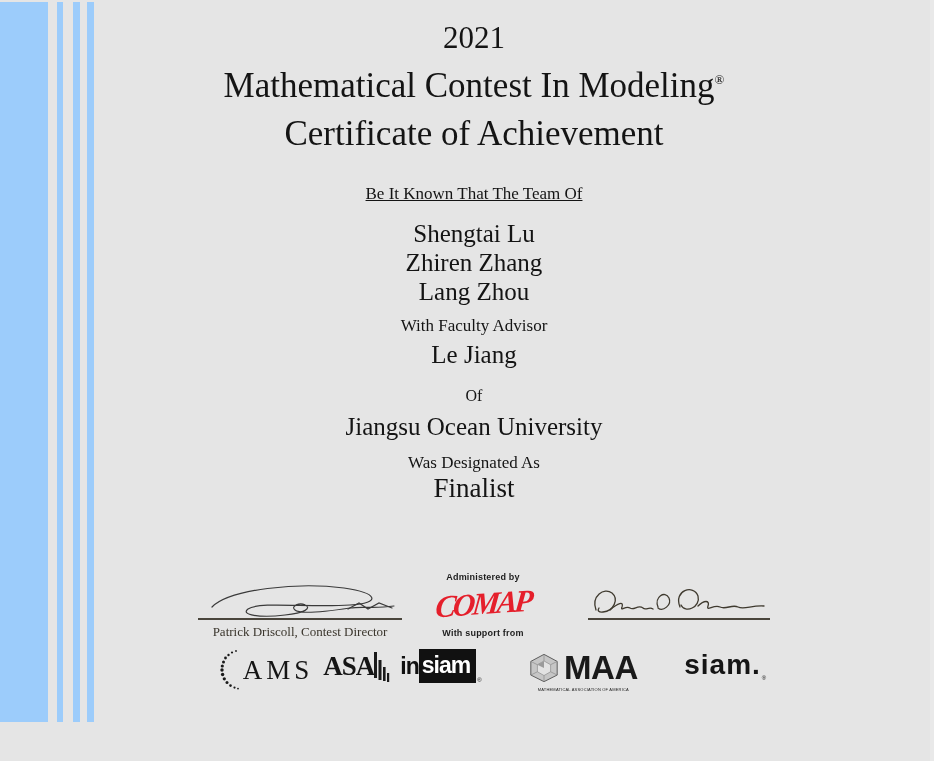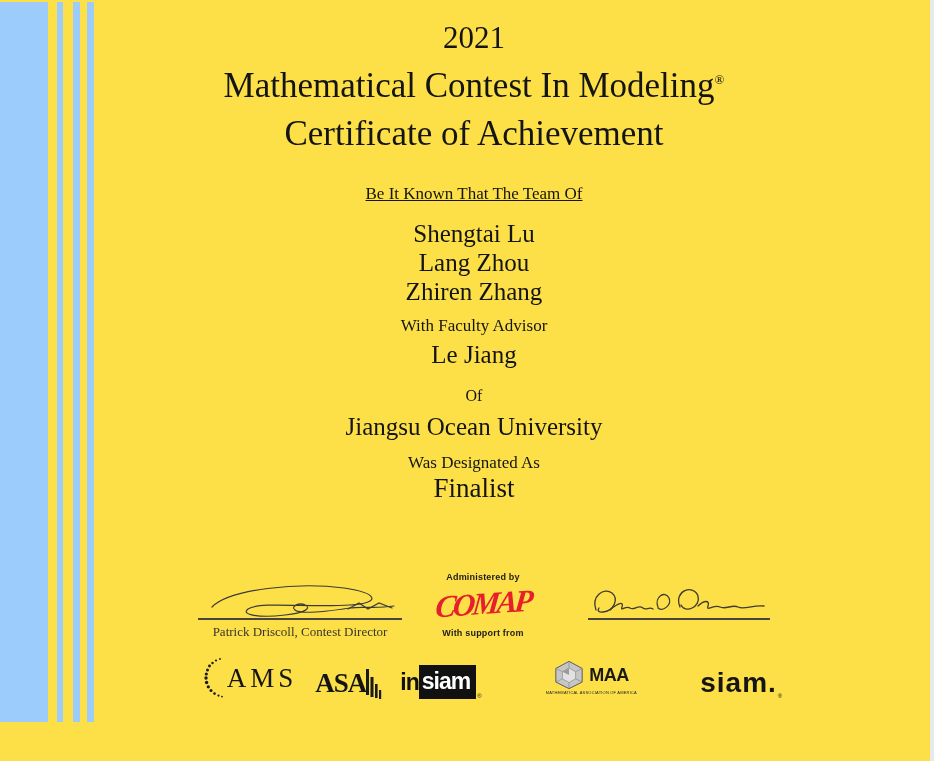--- a/index.html
+++ b/index.html
@@ -1,17 +1,17 @@
 <!DOCTYPE html>
 <html><head>
 <meta charset="utf-8">
 <style>
   html,body { margin:0; padding:0; background:#ffffff; }
   .page {
-    position:relative; width:934px; height:761px; background:#fde047;
+    position:relative; width:934px; height:761px; background:#e5e5e5;
     overflow:hidden; font-family:"Liberation Serif", serif; color:#141414;
   }
   
   .stripe { position:absolute; top:2px; height:720px; background:#9cccfb; }
   .stripe-wide { left:0; width:48px; }
   .stripe-1 { left:57px; width:6px; }
   .stripe-2 { left:73px; width:7px; }
   .stripe-3 { left:87px; width:7px; }
   .right-edge { position:absolute; right:0; top:0; width:4px; height:761px; background:#e9e9e9; }
 
@@ -42,36 +42,36 @@
   
   .admin-block { position:absolute; left:420px; top:572px; width:126px; text-align:center;
                  font-family:"Liberation Sans", sans-serif; }
   .admin-tiny { font-size:9px; font-weight:bold; color:#1d1d1d; letter-spacing:0.2px; }
   .comap-logo { font-family:"Liberation Serif", serif; font-style:italic; font-weight:bold;
                 font-size:31px; color:#e51f2b; letter-spacing:-3px;
                 transform:rotate(-4deg) skewX(-10deg); margin:4px 0 6px 0; }
 
   
   .sponsors { position:absolute; left:253px; top:649px; width:480px; height:50px;
-              display:flex; align-items:flex-end; justify-content:center; gap:18px;
+              display:flex; align-items:flex-start; justify-content:center; gap:10px;
               font-family:"Liberation Sans", sans-serif; }
   .ams { position:relative; display:flex; align-items:center; }
   .ams-text { font-family:"Liberation Serif", serif; font-size:27px; letter-spacing:4px;
               color:#151515; margin-left:3px; }
   .asa { display:flex; align-items:flex-end; }
   .asa-text { font-family:"Liberation Serif", serif; font-weight:bold; font-size:27px;
               letter-spacing:-1px; color:#151515; }
   .informs { display:flex; align-items:center; }
   .informs-in { font-size:23px; font-weight:bold; color:#111; letter-spacing:-1px; }
   .informs-box { background:#111; color:#fff; font-size:23px; font-weight:bold;
                  letter-spacing:-1px; padding:3px 6px 4px 3px; }
   .reg-tiny { font-size:6px; color:#111; align-self:flex-end; margin-left:1px; }
   .maa { display:flex; flex-direction:column; align-items:center; }
   .maa-row { display:flex; align-items:center; gap:4px; }
-  .maa-text { font-size:18px; font-weight:900; color:#1a1a1a; letter-spacing:-0.5px; }
+  .maa-text { font-size:33px; font-weight:900; color:#1a1a1a; letter-spacing:-0.5px; }
   .maa-caption { font-size:8px; transform:scale(0.5); transform-origin:center top;
                  color:#222; white-space:nowrap; letter-spacing:0.4px; margin-top:0px; }
   .siam { display:flex; align-items:flex-end; }
   .siam-text { font-size:28px; font-weight:900; color:#151515; letter-spacing:1px; }
 </style>
 </head>
 <body>
 
 <div class="page">
 
@@ -83,22 +83,22 @@
 
   <div class="cline year">2021</div>
   <div class="cline title">
     <span>Mathematical Contest In Modeling</span><sup>®</sup>
   </div>
   <div class="cline subtitle">Certificate of Achievement</div>
 
   <div class="cline small-line intro">Be It Known That The Team Of</div>
   <div class="cline team">
     <div>Shengtai Lu</div>
+    <div>Zhiren Zhang</div>
     <div>Lang Zhou</div>
-    <div>Zhiren Zhang</div>
   </div>
 
   <div class="cline small-line adv-intro">With Faculty Advisor</div>
   <div class="cline advisor">Le Jiang</div>
   <div class="cline of-line">Of</div>
   <div class="cline institution">Jiangsu Ocean University</div>
   <div class="cline small-line desig-intro">Was Designated As</div>
   <div class="cline designation">Finalist</div>
 
   <div class="sigblock sig-left">

